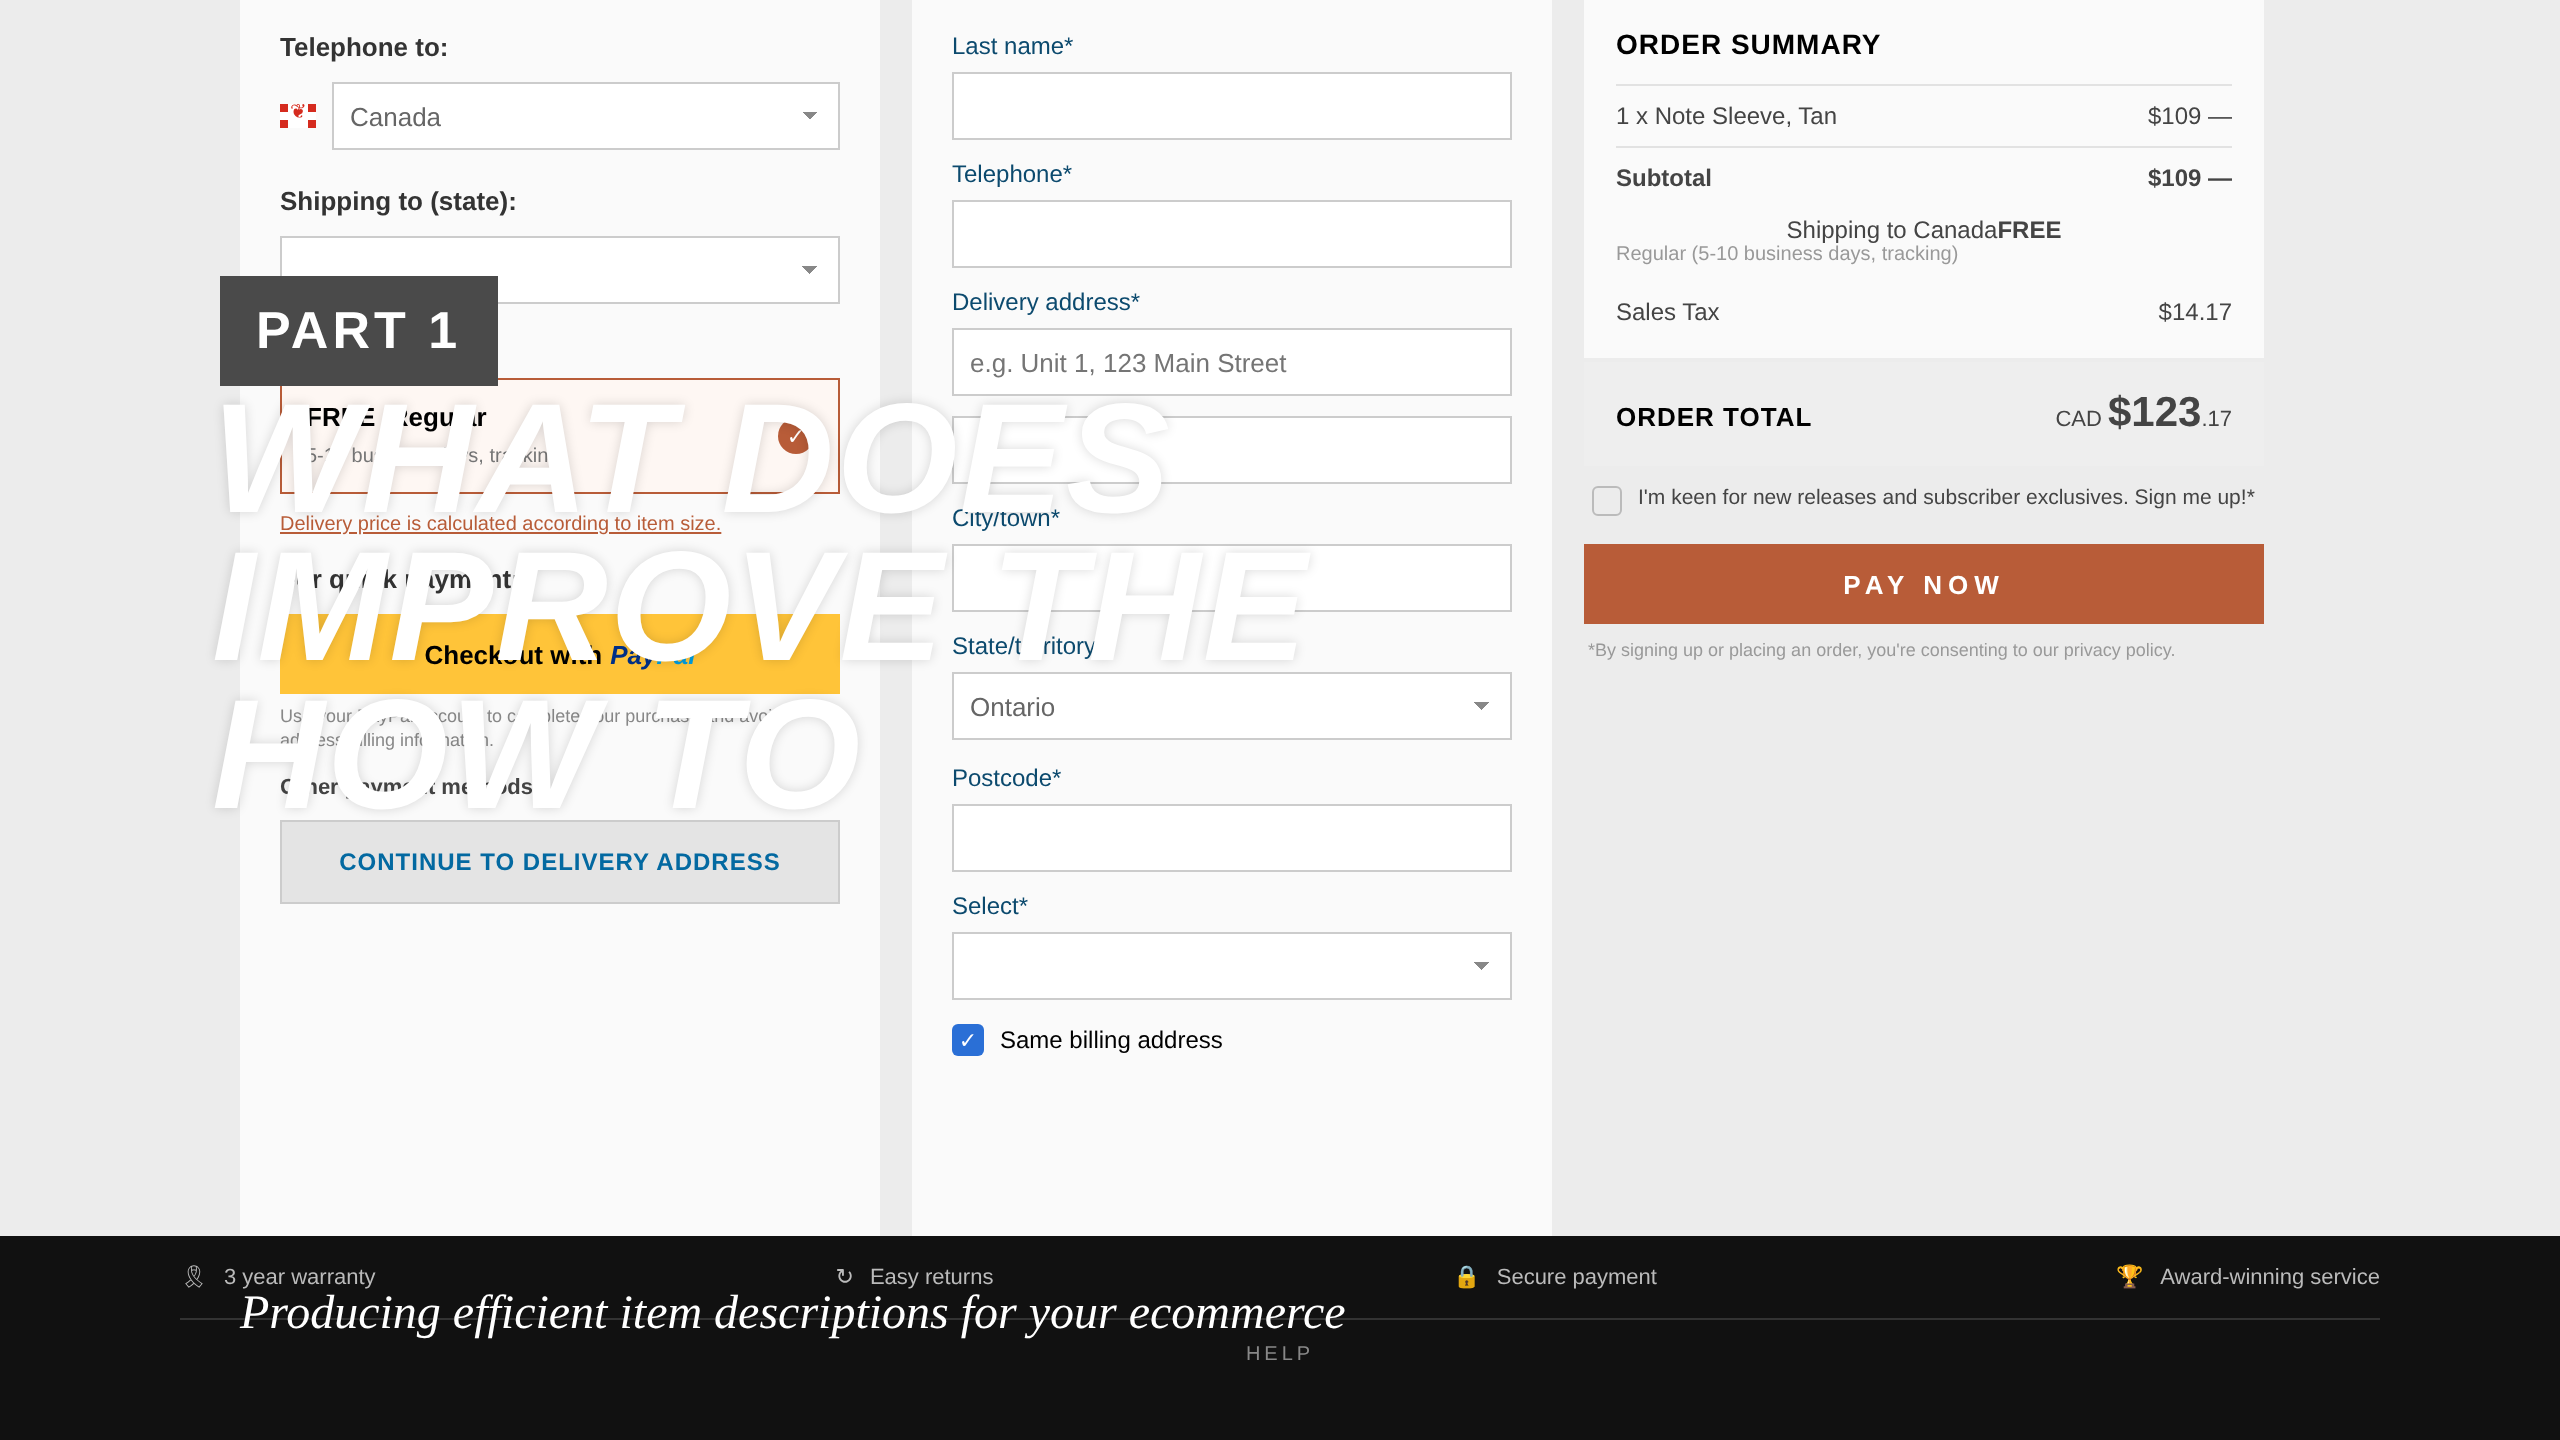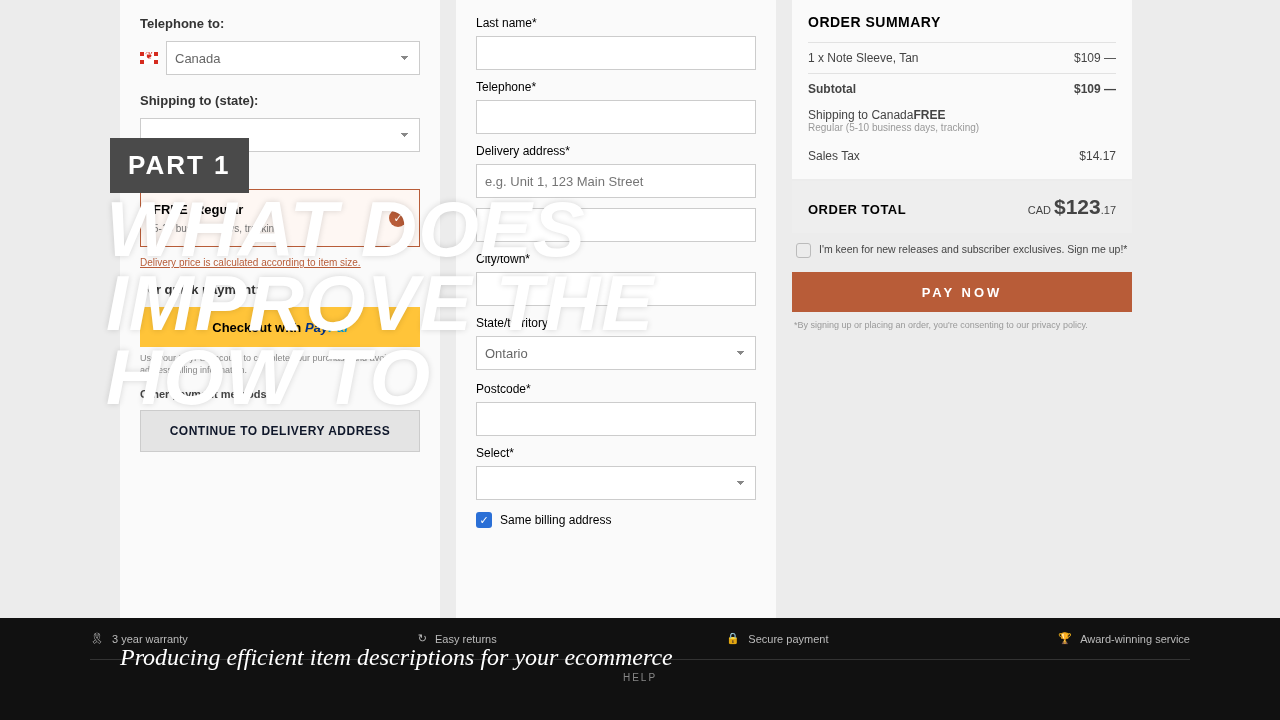--- a/index.html
+++ b/index.html
@@ -3,40 +3,40 @@
 <meta charset="utf-8">
 <style>
 * { box-sizing: border-box; margin: 0; padding: 0; }
 body { font-family: -apple-system, Helvetica, Arial, sans-serif; background: #ececec; width: 1280px; height: 720px; overflow: hidden; position: relative; }
 .checkout-wrap { display: flex; gap: 16px; padding: 0 120px; height: 618px; }
 .col { background: #fafafa; padding: 16px 20px; }
 .col1 { width: 320px; }
 .col2 { width: 320px; }
 .col3 { width: 340px; background: transparent; padding: 0; }
 .summary-box { background: #fafafa; padding: 14px 16px 8px 16px; }
-.label-light { font-size: 12px; color: #000000; margin-bottom: 6px; display: block; }
+.label-light { font-size: 12px; color: #0c4a6e; margin-bottom: 6px; display: block; }
 select, input[type=text] { width: 100%; height: 34px; border: 1px solid #ccc; background: #fff; padding: 0 8px; font-size: 13px; color: #666; }
 select { appearance: none; background-image: linear-gradient(45deg, transparent 50%, #888 50%), linear-gradient(135deg, #888 50%, transparent 50%); background-position: calc(100% - 14px) 14px, calc(100% - 10px) 14px; background-size: 4px 4px, 4px 4px; background-repeat: no-repeat; }
 .field { margin-bottom: 12px; }
 .country-row { display: flex; align-items: center; gap: 8px; margin-bottom: 18px; }
 .flag { width: 18px; height: 12px; background: linear-gradient(to bottom, #d52b1e 33%, #fff 33%, #fff 66%, #d52b1e 66%); position: relative; flex-shrink: 0; }
 .flag:before { content:""; position:absolute; background:#fff; left:4px; right:4px; top:0; bottom:0; }
 .flag:after { content:"\2766"; color:#d52b1e; position:absolute; left:5px; top:-2px; font-size:10px; }
 .delivery-option { border: 1px solid #b85c38; background: #fef7f3; padding: 10px 12px; display: flex; align-items: center; justify-content: space-between; margin-bottom: 10px; }
 .delivery-option .check { width: 18px; height: 18px; background: #b85c38; border-radius: 50%; color: #fff; display: flex; align-items: center; justify-content: center; font-size: 11px; }
 .do-left strong { font-size: 13px; }
 .do-sub { font-size: 10px; color: #777; }
 .small-link { font-size: 10px; color: #b85c38; text-decoration: underline; display: block; margin-bottom: 14px; }
 .paypal-btn { width: 100%; height: 40px; background: #ffc439; border: none; display: flex; align-items: center; justify-content: center; gap: 4px; font-size: 13px; font-weight: 600; margin-bottom: 6px; }
 .pp-logo { font-style: italic; font-weight: 800; text-align: center; }
 .pp-pay { color:#003087; }
 .pp-pal { color:#009cde; }
 .pp-note { font-size: 9px; color: #888; line-height: 1.3; margin-bottom: 12px; }
 .other-methods { font-size: 11px; font-weight: 600; color: #444; margin-bottom: 10px; }
-.continue-btn { width: 100%; height: 42px; background: #e4e4e4; border: 1px solid #ccc; font-size: 12px; font-weight: 700; letter-spacing: 0.5px; color: #0f172a; }
+.continue-btn { width: 100%; height: 42px; background: #e4e4e4; border: 1px solid #ccc; font-size: 12px; font-weight: 700; letter-spacing: 0.5px; color: #0369a1; }
 .col2 input[type=text] { margin-bottom: 10px; }
 .chk-row { display: flex; align-items: center; gap: 8px; margin-top: 6px; }
 .chk { width: 16px; height: 16px; background: #2a6fd6; border-radius: 3px; color: #fff; font-size: 11px; display: flex; align-items: center; justify-content: center; }
 .chk-off { width: 15px; height: 15px; border: 1px solid #bbb; border-radius: 3px; flex-shrink:0;}
 .summary-title { font-size: 14px; font-weight: 800; letter-spacing: 0.5px; margin-bottom: 12px; }
 .sum-row { display: flex; justify-content: space-between; font-size: 12px; color: #444; padding: 8px 0; border-top: 1px solid #e2e2e2; }
 .sum-row:first-of-type { border-top: 1px solid #e2e2e2; }
 .sum-sub { font-size: 10px; color: #999; }
 .sum-bold { font-weight: 700; }
 .total-row { background: #eee; padding: 14px 16px; display: flex; justify-content: space-between; align-items: baseline; margin-top: 2px; }
@@ -117,21 +117,21 @@
       <div class="summary-title">ORDER SUMMARY</div>
       <div class="sum-row">
         <span>1 x Note Sleeve, Tan</span>
           <span>$109 —</span>
       </div>
       <div class="sum-row sum-bold">
         <span>Subtotal</span>
           <span>$109 —</span>
       </div>
       <div class="sum-row" style="border-top:none;padding-top:4px;flex-direction:column;">
-        <div style="display:flex;justify-content:flex-start;width:100%;">
+        <div style="display:flex;justify-content:center;width:100%;">
           <span>Shipping to Canada</span>
             <span class="sum-bold">FREE</span>
         </div>
         <span class="sum-sub">Regular (5-10 business days, tracking)</span>
       </div>
       <div class="sum-row" style="border-top:none;">
         <span>Sales Tax</span>
           <span>$14.17</span>
       </div>
     </div>

